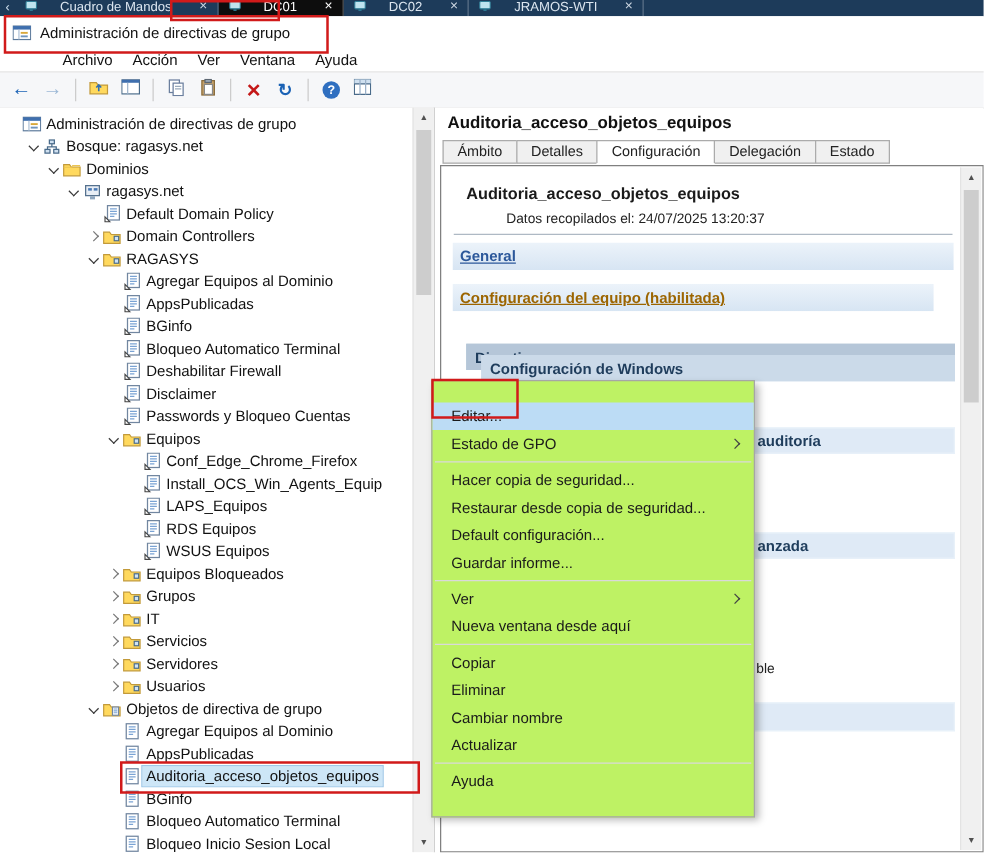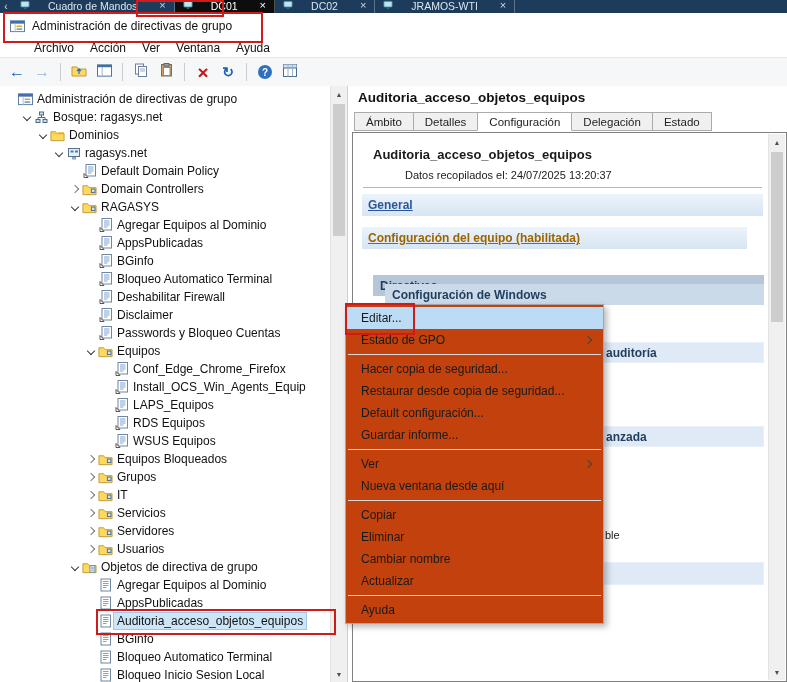--- a/index.html
+++ b/index.html
@@ -15,21 +15,21 @@
   .ttab.active{background:#0d0d0d;color:#fff;}
   .ttab .tclose{font-size:11px;line-height:10px;margin-left:4px;color:#cfd9e4;}
   .ttab.active .tclose{color:#fff;}
 
   
   .titlerow{position:absolute;top:13px;left:0;right:0;height:26px;display:flex;align-items:center;
     gap:6px;padding-left:9px;font-size:12px;color:#111;background:#fff;}
 
   
   .menubar{position:absolute;top:39px;left:0;right:0;height:18px;display:flex;align-items:center;
-    padding-left:26px;font-size:12px;color:#111;background:#fff;}
+    padding-left:42px;font-size:12px;color:#111;background:#fff;}
   .mbitem{padding:0 8px;}
 
   
   .toolbar{position:absolute;top:57px;left:0;right:0;height:28px;background:#f6f7f9;
     border-top:1px solid #e6e6e6;border-bottom:1px solid #cfcfcf;
     display:flex;align-items:center;padding-left:6px;gap:3px;}
   .tbtn{width:22px;height:22px;display:flex;align-items:center;justify-content:center;}
   .tsep{width:1px;height:18px;background:#cccccc;margin:0 4px;}
   .glyph{font-weight:bold;line-height:1;}
   .helpdot{width:14px;height:14px;border-radius:50%;background:#2f6fc0;color:#fff;font-size:10px;
@@ -74,22 +74,22 @@
   .rb-amber .rtext{color:#9c6500;font-weight:bold;text-decoration:underline;}
   .rb-h2{background:#b5c6d8;border-color:#b5c6d8;margin-top:18px;}
   .rb-h2 .rtext{color:#1f3d5c;font-weight:bold;}
   .rb-h3{background:#cbdae9;border-color:#cbdae9;}
   .rb-h3 .rtext{color:#1f3d5c;font-weight:bold;}
   .rb-h4{background:#dfeaf6;border-color:#e8f1f9;}
   .rb-h4 .rtext{color:#1f3d5c;font-weight:bold;}
   .rb-txt{position:absolute;font-size:11px;color:#222;}
 
   
-  .ctxmenu{position:absolute;left:345px;top:304px;width:257px;background:#c2410c;
-    border:1px solid #a6a6a6;box-shadow:3px 3px 6px rgba(0,0,0,.28);z-index:50;padding:2px 0;}
+  .ctxmenu{position:absolute;left:345px;top:304px;width:257px;background:#bef264;
+    border:1px solid #a6a6a6;box-shadow:3px 3px 6px rgba(0,0,0,.28);z-index:50;padding:17px 0;}
   .mitem{position:relative;height:22px;line-height:22px;font-size:12px;color:#1a1a1a;padding-left:15px;white-space:nowrap;}
   .mitem.sel{background:#bcdcf5;}
   .msep{height:1px;background:#d9d9d9;margin:3px 2px;}
   .mchev{position:absolute;right:12px;top:8px;width:5px;height:5px;
     border-right:1.4px solid #444;border-bottom:1.4px solid #444;transform:rotate(-45deg);}
 
   
   .annot{position:absolute;border:2px solid #d11a1a;z-index:100;pointer-events:none;}
 </style>
 </head>

